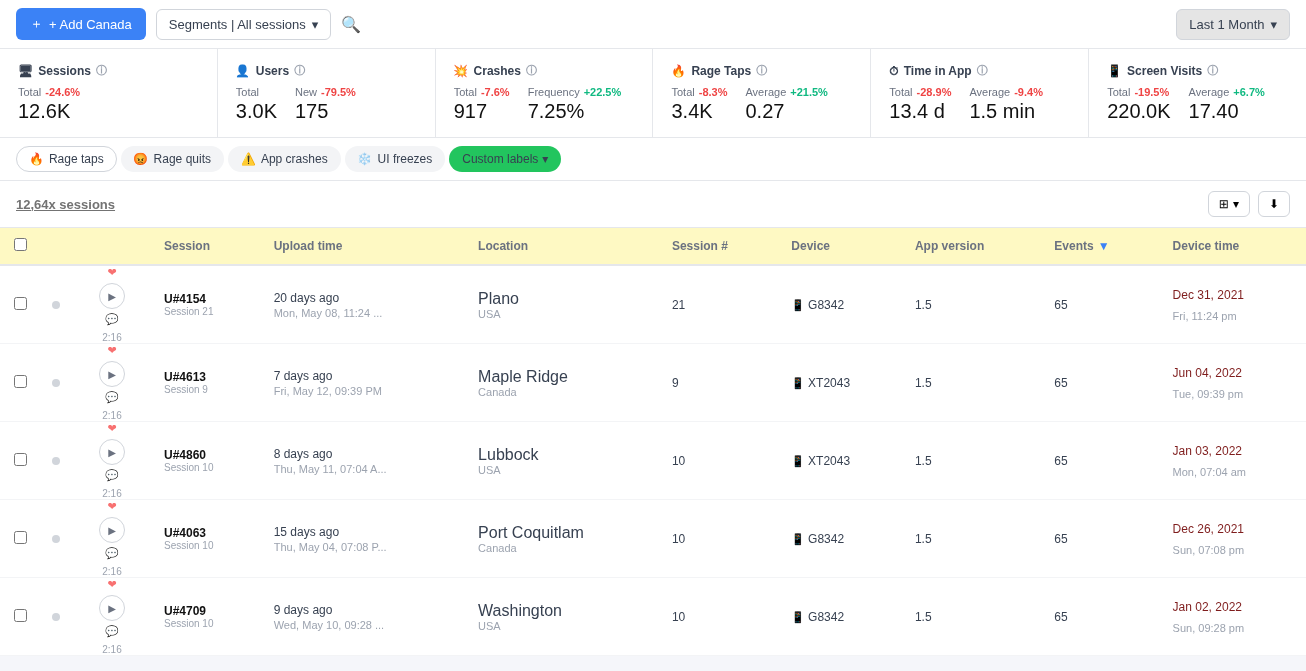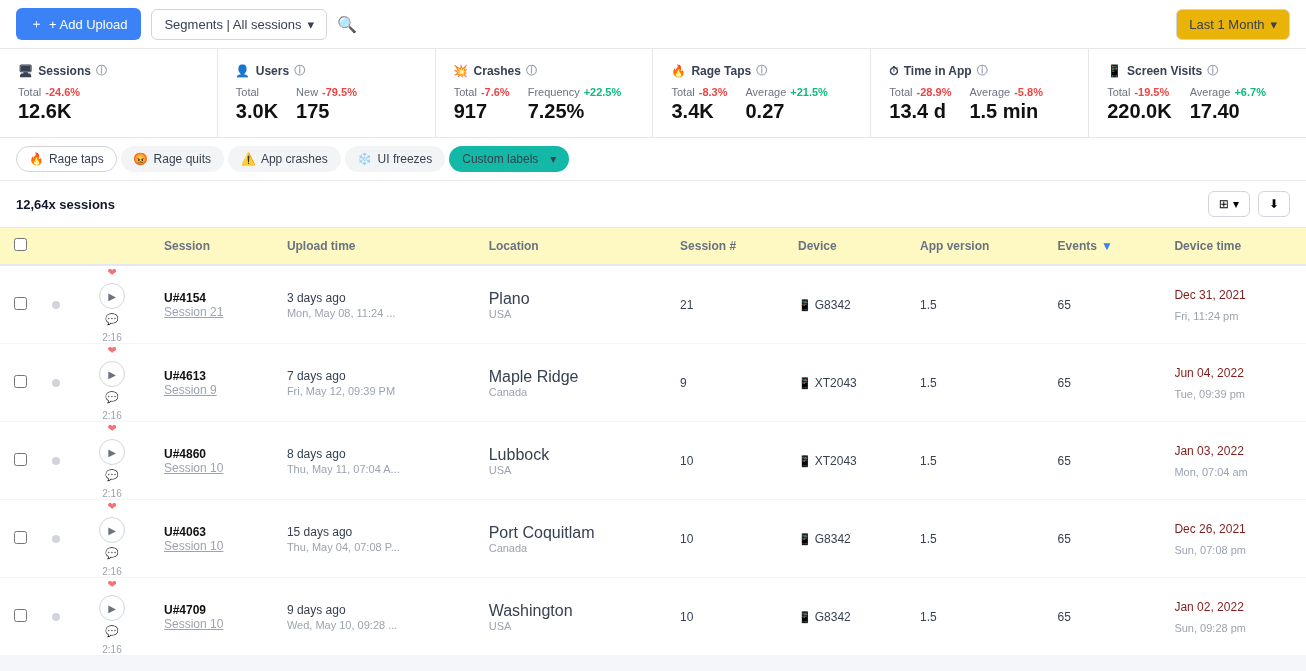--- a/index.html
+++ b/index.html
@@ -14,64 +14,64 @@
       background: #3b82f6; color: #fff; border: none; border-radius: 6px;
       padding: 7px 14px; font-size: 13px; cursor: pointer; display: flex; align-items: center; gap: 6px;
     }
     .segments-btn {
       background: #fff; border: 1px solid #d1d5db; border-radius: 6px;
       padding: 7px 12px; font-size: 13px; cursor: pointer; display: flex; align-items: center; gap: 6px; color: #374151;
     }
     .search-icon-btn { background: none; border: none; cursor: pointer; color: #6b7280; font-size: 16px; }
     .spacer { flex: 1; }
     .last-month-btn {
-      background: #eab308; border: 1px solid #d1d5db; border-radius: 6px;
+      background: #e5e5e5; border: 1px solid #d1d5db; border-radius: 6px;
       padding: 7px 12px; font-size: 13px; cursor: pointer; display: flex; align-items: center; gap: 6px; color: #374151; justify-content: space-between;
     }
 
     
     .metrics-row {
       display: flex; gap: 0; background: #fff; border-bottom: 1px solid #e5e7eb;
     }
     .metric-card {
       flex: 1; padding: 14px 18px; border-right: 1px solid #e5e7eb;
     }
     .metric-card:last-child { border-right: none; }
     .metric-title { font-size: 12px; font-weight: 600; color: #374151; margin-bottom: 8px; display: flex; align-items: center; gap: 5px; }
     .metric-info { color: #9ca3af; font-size: 11px; }
     .metric-row { display: flex; gap: 18px; align-items: baseline; flex-wrap: wrap; }
     .metric-group { display: flex; flex-direction: column; }
     .metric-label { font-size: 11px; color: #6b7280; margin-bottom: 2px; display: flex; align-items: center; gap: 4px; }
-    .metric-value { font-size: 20px; font-weight: 700; color: #111; }
+    .metric-value { font-size: 20px; font-weight: 400; color: #111; }
     .pct-neg { color: #ef4444; font-size: 11px; font-weight: 600; }
     .pct-pos { color: #10b981; font-size: 11px; font-weight: 600; }
 
     
     .filter-tabs {
       display: flex; align-items: center; padding: 8px 16px; background: #fff;
       border-bottom: 1px solid #e5e7eb; gap: 4px;
     }
     .filter-tab {
       display: flex; align-items: center; gap: 5px; padding: 5px 12px;
       border-radius: 20px; font-size: 12px; cursor: pointer; border: 1px solid transparent;
       background: #f3f4f6; color: #374151;
     }
     .filter-tab.active { background: #fff; border: 1px solid #d1d5db; }
     .custom-labels-btn {
-      display: flex; align-items: center; gap: 12px; padding: 5px 12px;
+      display: flex; align-items: center; gap: 4px; padding: 5px 12px;
       border-radius: 20px; font-size: 12px; cursor: pointer;
-      background: #14b8a6; color: #374151; border: 1px solid transparent;
+      background: #22c55e; color: #374151; border: 1px solid transparent;
     }
 
     
     .sessions-bar {
       display: flex; align-items: center; justify-content: space-between;
       padding: 10px 16px; background: #fff; border-bottom: 1px solid #e5e7eb;
     }
-    .sessions-count { font-size: 13px; font-weight: 600; color: #0f172a; }
+    .sessions-count { font-size: 13px; font-weight: 600; color: #737373; text-decoration: underline; }
     .bar-actions { display: flex; gap: 8px; }
     .columns-btn, .export-btn {
       background: #fff; border: 1px solid #d1d5db; border-radius: 6px;
       padding: 5px 10px; font-size: 12px; cursor: pointer; display: flex; align-items: center; gap: 4px;
     }
 
     
     .table-wrap { background: #fff; overflow-x: auto; }
     table { width: 100%; border-collapse: collapse; }
     thead tr { border-bottom: 2px solid #e5e7eb; }
@@ -93,21 +93,21 @@
     .play-btn {
       width: 26px; height: 26px; border-radius: 50%; border: 1.5px solid #d1d5db;
       display: flex; align-items: center; justify-content: center; cursor: pointer;
       background: #fff; color: #6b7280; font-size: 10px;
     }
     .sub-icon { color: #f87171; font-size: 11px; cursor: pointer; }
     .sub-icon2 { color: #9ca3af; font-size: 11px; cursor: pointer; }
     .duration { font-size: 10px; color: #9ca3af; margin-top: 2px; }
 
     .session-id { font-weight: 600; color: #111; font-size: 12px; }
-    .session-num { color: #9ca3af; font-size: 12px; text-decoration: underline; }
+    .session-num { color: #9ca3af; font-size: 10px; }
 
     .upload-time-main { color: #374151; font-size: 12px; }
     .upload-time-sub { color: #9ca3af; font-size: 11px; margin-top: 2px; }
 
     .location-city { font-size: 16px; color: #374151; }
     .location-country { font-size: 11px; color: #9ca3af; }
 
     .device-icon { font-size: 11px; color: #6b7280; }
 
     .device-time-main { font-size: 12px; color: #7f1d1d; }
@@ -115,21 +115,21 @@
 
     .events-sort { display: flex; align-items: center; gap: 4px; }
     .sort-icon { color: #3b82f6; }
   </style>
 </head>
 <body>
 
 <div class="top-bar">
   <button class="add-filter-btn">
     <span>＋</span>
-    <span>+ Add Upload</span>
+    <span>+ Add Canada</span>
   </button>
   <button class="segments-btn">
     <span>Segments | All sessions</span>
     <span>▾</span>
   </button>
   <button class="search-icon-btn">
     <span>🔍</span>
   </button>
   <div class="spacer"></div>
   <button class="last-month-btn">
@@ -229,21 +229,21 @@
     <div class="metric-row">
     <div class="metric-group">
       <div class="metric-label">
         Total <span class="pct-neg">-28.9%</span>
       </div>
       <div class="metric-value">13.4 d</div>
     </div>
 
     <div class="metric-group">
       <div class="metric-label">
-        Average <span class="pct-neg">-5.8%</span>
+        Average <span class="pct-neg">-9.4%</span>
       </div>
       <div class="metric-value">1.5 min</div>
     </div>
   </div>
   </div>
     <div class="metric-card">
     <div class="metric-title">
       <span>📱</span>
       Screen Visits
       <span class="metric-info">ⓘ</span>
@@ -339,21 +339,21 @@
         <div class="play-btn">▶</div>
         <div class="sub-icon2">💬</div>
         <div class="duration">2:16</div>
       </div>
     </td>
     <td>
       <div class="session-id">U#4154</div>
       <div class="session-num">Session 21</div>
     </td>
     <td>
-      <div class="upload-time-main">3 days ago</div>
+      <div class="upload-time-main">20 days ago</div>
       <div class="upload-time-sub">Mon, May 08, 11:24 ...</div>
     </td>
     <td>
       <div class="location-city">Plano</div>
       <div class="location-country">USA</div>
     </td>
     <td>
       <span>21</span>
     </td>
     <td>

